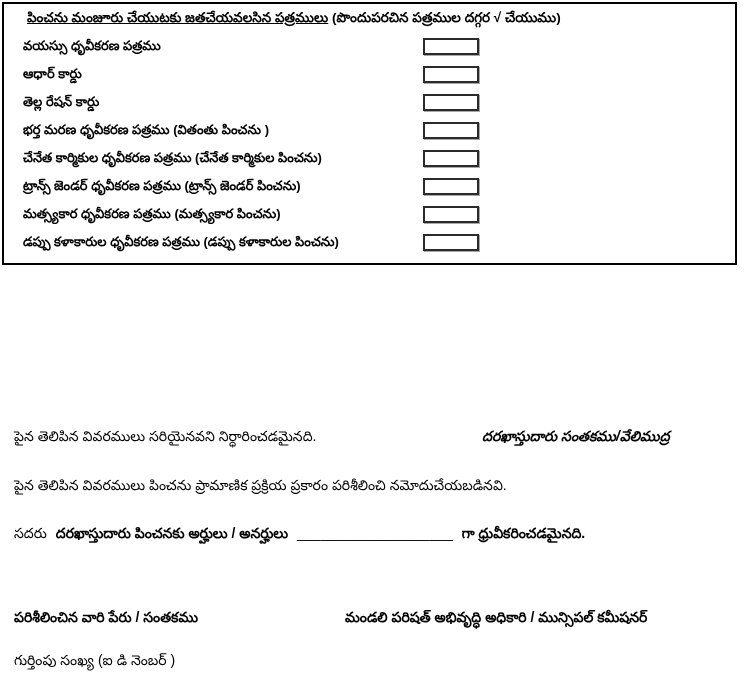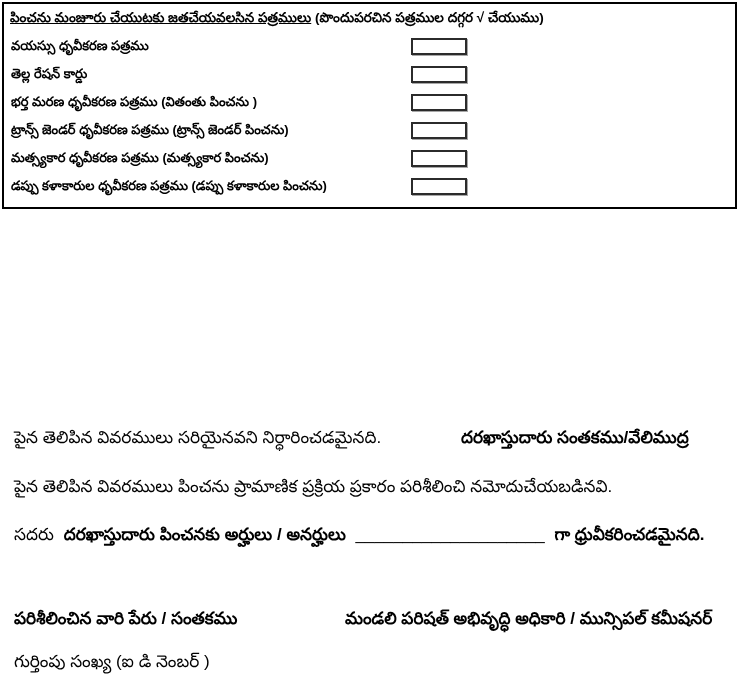--- a/index.html
+++ b/index.html
@@ -7,65 +7,73 @@
     width:750px;height:680px;background:#ffffff;color:#000;
     font-family:"Liberation Sans","DejaVu Sans",sans-serif;
     position:relative;overflow:hidden;
   }
   
   .doc-table{
     position:absolute;left:2px;top:2px;width:731px;
     border:2px solid #000;background:#fff;
   }
   .doc-header{
-    padding:5px 6px 3px 6px;
+    padding:5px 6px 3px 23px;
     font-weight:700;font-size:13.5px;line-height:1.35;
   }
   .doc-header .u{text-decoration:underline;}
-  .doc-rows{padding:2px 0 7px 0;}
+  .doc-rows{padding:2px 0 7px 0;margin-left:12px;}
   .doc-row{
     position:relative;height:28px;display:flex;align-items:center;
     padding-left:7px;font-weight:700;font-size:13px;line-height:1.2;
   }
   .cb{
     position:absolute;left:407px;top:6px;
     width:52px;height:13px;background:#fff;
     border:2px solid #2b2b2b;
     box-shadow:1px 1px 0 rgba(120,120,120,.65);
   }
   
-  .line{position:absolute;left:14px;font-size:17px;line-height:1.3;white-space:nowrap;}
+  .line{position:absolute;left:14px;font-size:14px;line-height:1.3;white-space:nowrap;}
   .bold{font-weight:700;}
   #lineA{top:427px;width:722px;}
-  #lineA .right{position:absolute;left:447px;top:0;font-weight:700;}
+  #lineA .right{position:absolute;left:468px;top:0;font-weight:700;font-style:italic;}
   #lineB{top:476px;}
   #lineC{top:524px;}
   #lineC .seg{margin-right:5px;}
   #lineD{top:608px;width:722px;font-weight:700;}
   #lineD .right{position:absolute;left:331px;top:0;}
   #lineE{top:651px;}
 </style>
 </head>
 <body>
 
 <div class="doc-table">
   <div class="doc-header">
     <span class="u">పించను మంజూరు చేయుటకు జతచేయవలసిన పత్రములు</span><span> (పొందుపరచిన పత్రముల దగ్గర √ చేయుము)</span>
   </div>
   <div class="doc-rows">
     <div class="doc-row">
       <span>వయస్సు ధృవీకరణ పత్రము</span>
       <span class="cb"></span>
     </div>
     <div class="doc-row">
+      <span>ఆధార్ కార్డు</span>
+      <span class="cb"></span>
+    </div>
+    <div class="doc-row">
       <span>తెల్ల రేషన్ కార్డు</span>
       <span class="cb"></span>
     </div>
     <div class="doc-row">
       <span>భర్త మరణ ధృవీకరణ పత్రము (వితంతు పించను )</span>
+      <span class="cb"></span>
+    </div>
+    <div class="doc-row">
+      <span>చేనేత కార్మికుల ధృవీకరణ పత్రము (చేనేత కార్మికుల పించను)</span>
       <span class="cb"></span>
     </div>
     <div class="doc-row">
       <span>ట్రాన్స్ జెండర్ ధృవీకరణ పత్రము (ట్రాన్స్ జెండర్ పించను)</span>
       <span class="cb"></span>
     </div>
     <div class="doc-row">
       <span>మత్స్యకార ధృవీకరణ పత్రము (మత్స్యకార పించను)</span>
       <span class="cb"></span>
     </div>

